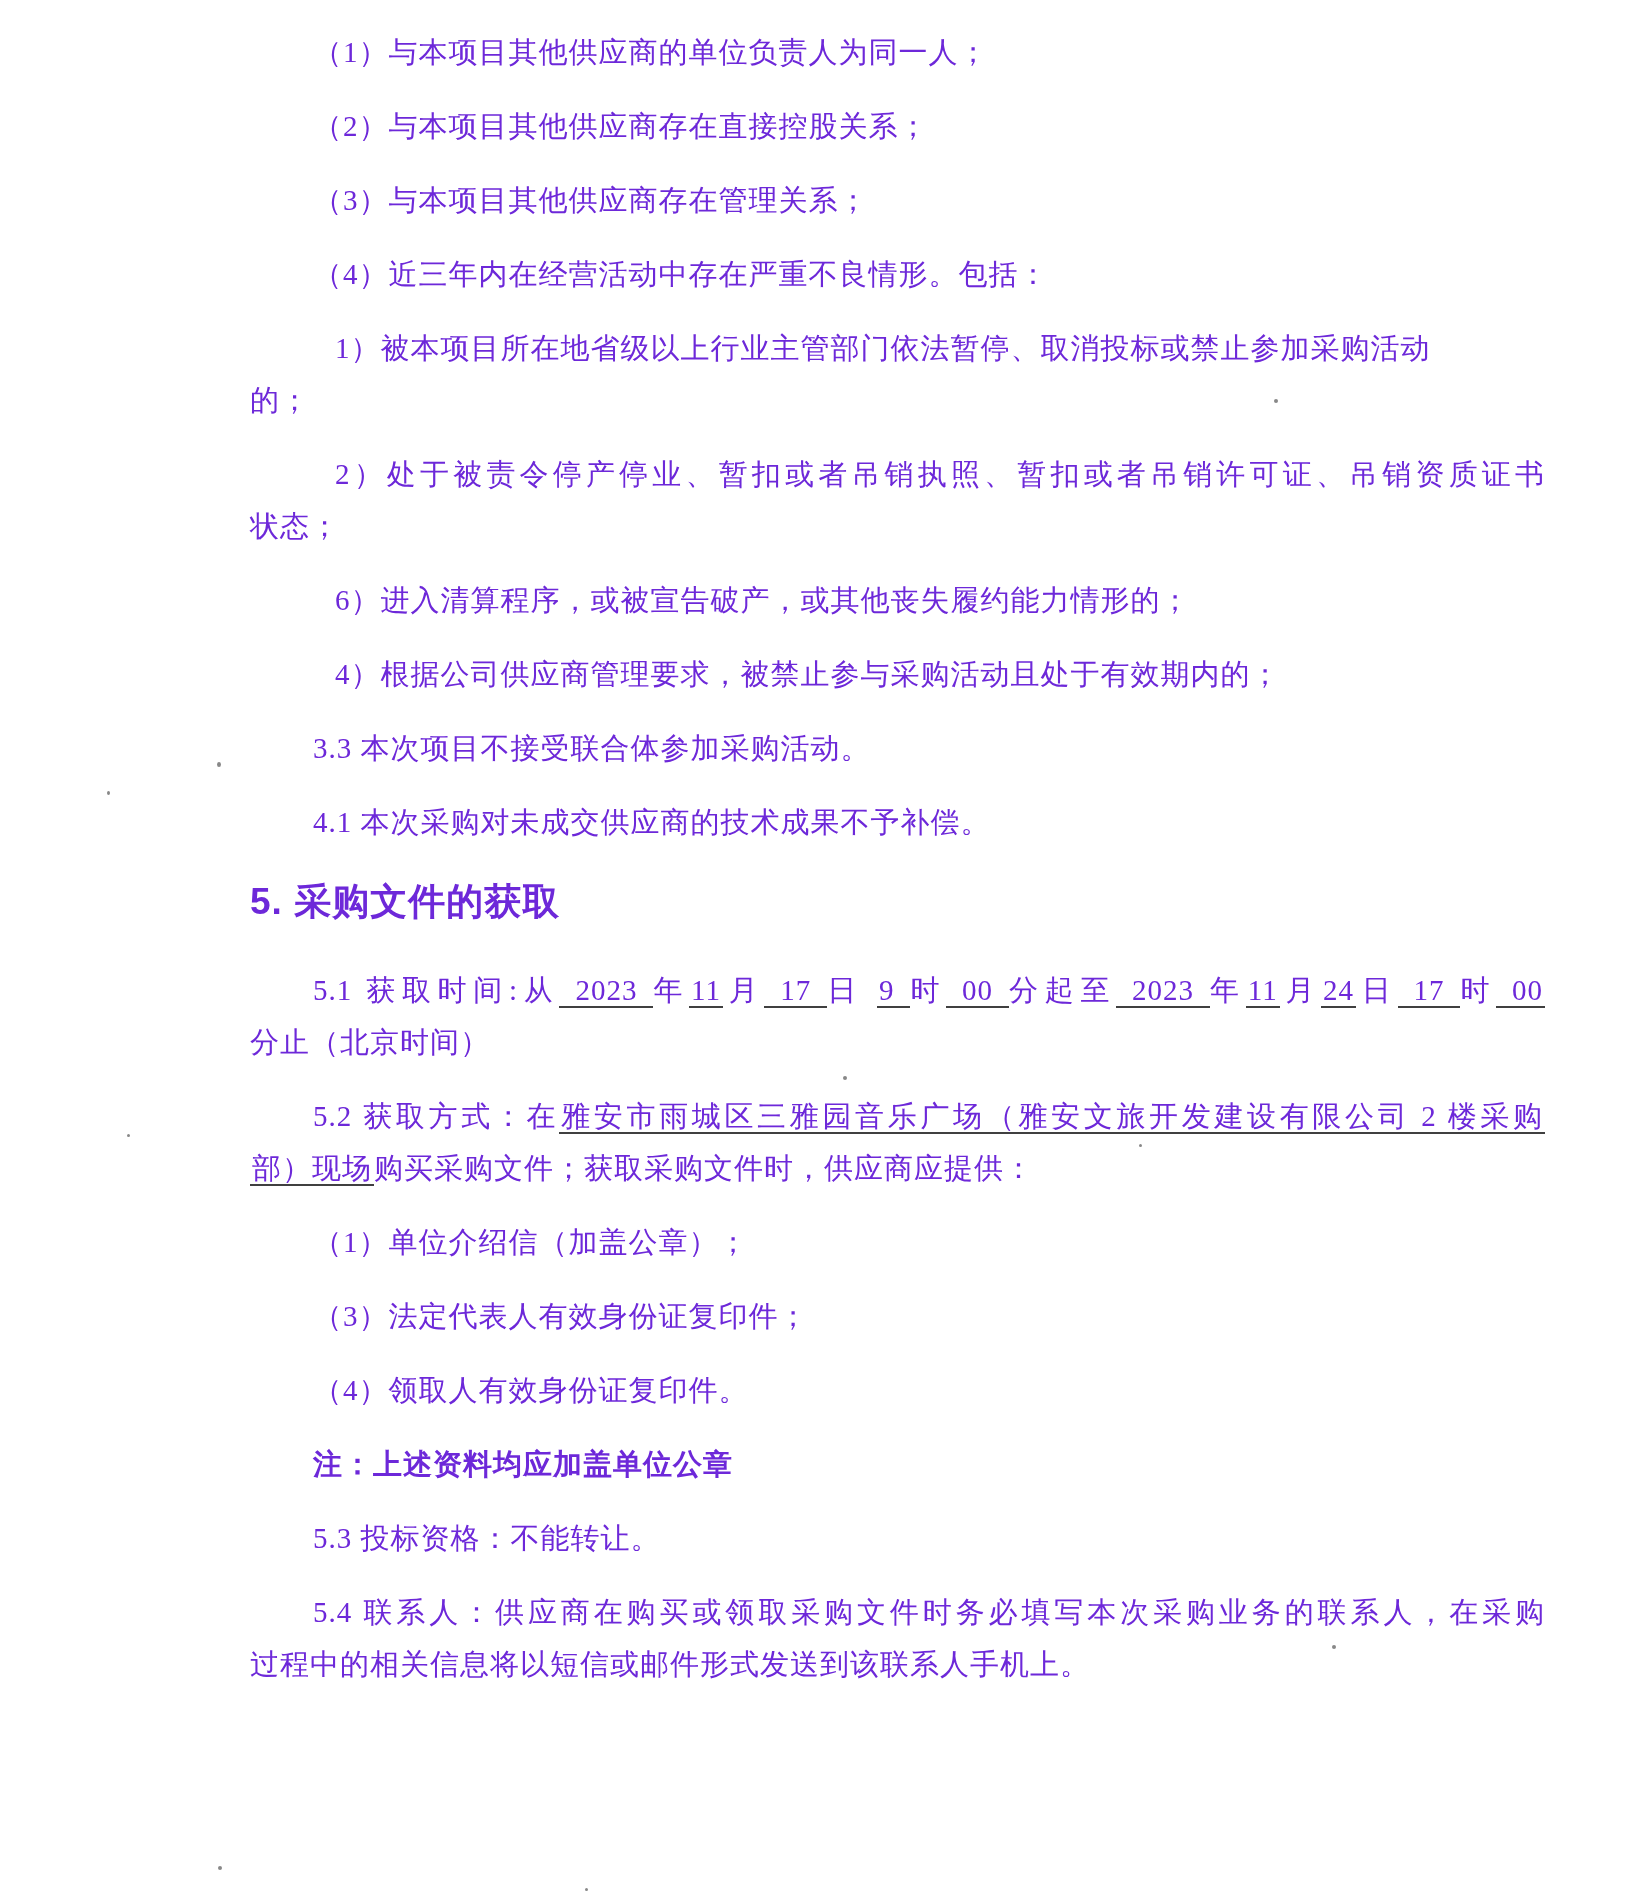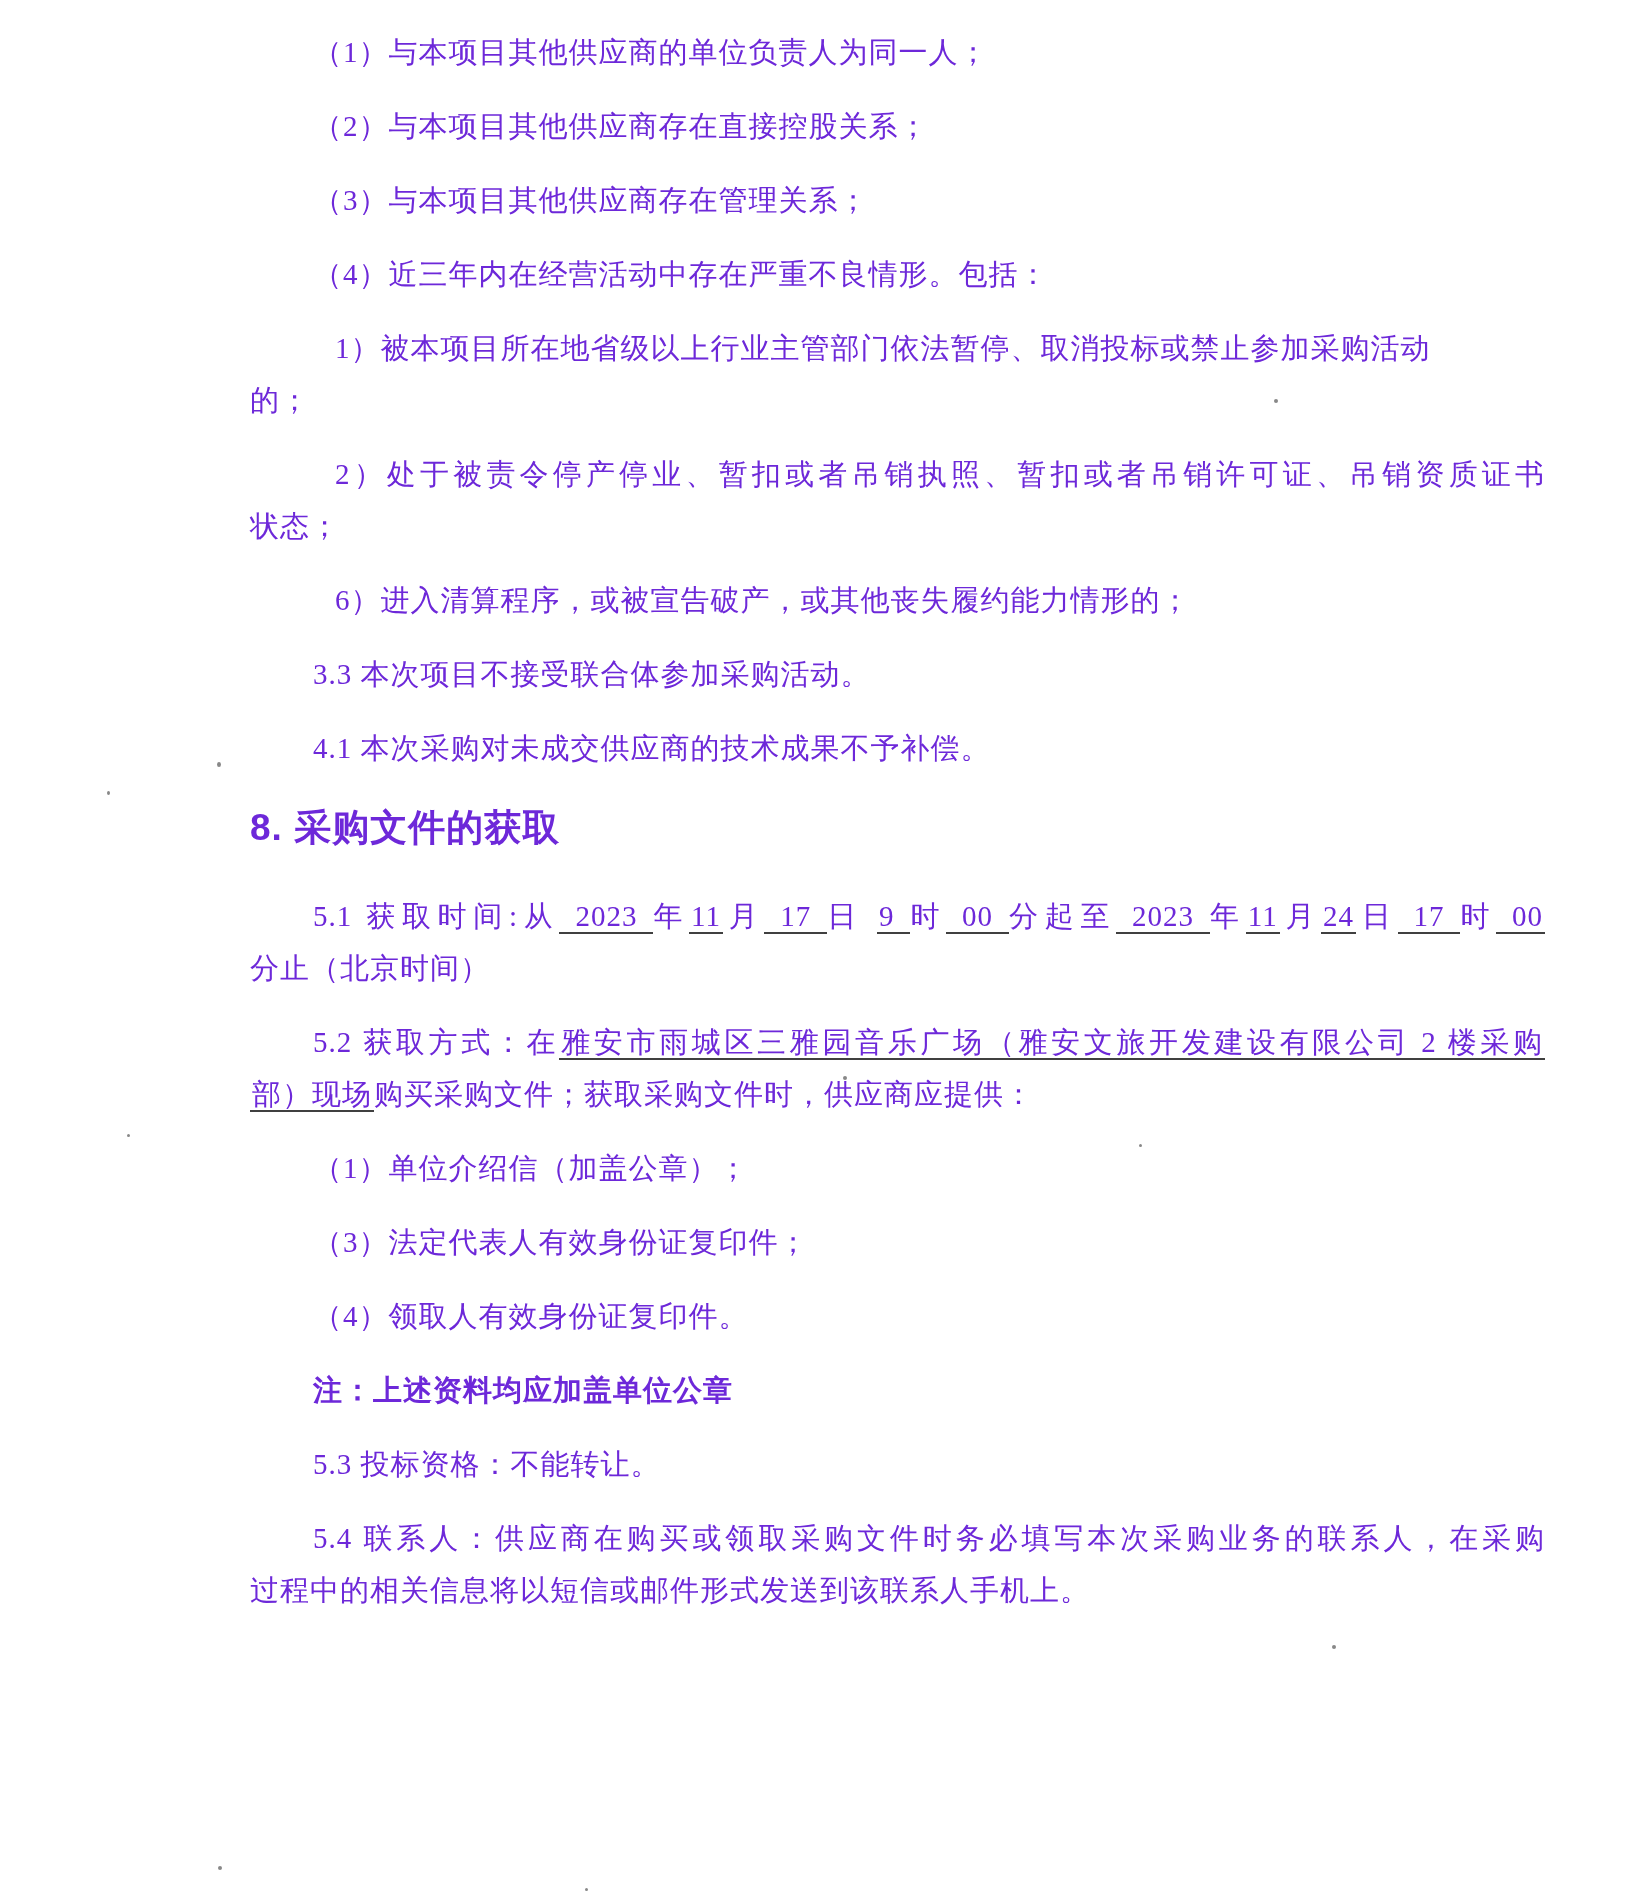--- a/index.html
+++ b/index.html
@@ -61,26 +61,27 @@
     <p class="line i1">（3）与本项目其他供应商存在管理关系；</p>
     <p class="line i1">（4）近三年内在经营活动中存在严重不良情形。包括：</p>
 
     <p class="line i2">1）被本项目所在地省级以上行业主管部门依法暂停、取消投标或禁止参加采购活动</p>
     <p class="line cont">的；</p>
 
     <p class="line i2 fill">2）处于被责令停产停业、暂扣或者吊销执照、暂扣或者吊销许可证、吊销资质证书</p>
     <p class="line cont">状态；</p>
 
     <p class="line i2">6）进入清算程序，或被宣告破产，或其他丧失履约能力情形的；</p>
+    <p class="line i2">4）根据公司供应商管理要求，被禁止参与采购活动且处于有效期内的；</p>
 
     <p class="line i1">3.3 本次项目不接受联合体参加采购活动。</p>
 
     <p class="line i1">4.1 本次采购对未成交供应商的技术成果不予补偿。</p>
 
-    <h2 class="heading">8. 采购文件的获取</h2>
+    <h2 class="heading">5. 采购文件的获取</h2>
 
     <p class="line i1 fill"><span>5.1 获取时间:从</span><span class="blank"> 2023 </span><span>年</span><span class="blank">11</span><span>月</span><span class="blank"> 17 </span><span>日 </span><span class="blank"> 9 </span><span>时</span><span class="blank"> 00 </span><span>分起至</span><span class="blank"> 2023 </span><span>年</span><span class="blank">11</span><span>月</span><span class="blank">24</span><span>日</span><span class="blank"> 17 </span><span>时</span><span class="blank"> 00</span></p>
     <p class="line cont">分止（北京时间）</p>
 
     <p class="line i1 fill"><span>5.2 获取方式：在</span><span class="blank">雅安市雨城区三雅园音乐广场（雅安文旅开发建设有限公司 2 楼采购</span></p>
     <p class="line cont"><span class="blank">部）现场</span><span>购买采购文件；获取采购文件时，供应商应提供：</span></p>
 
     <p class="line i1">（1）单位介绍信（加盖公章）；</p>
     <p class="line i1">（3）法定代表人有效身份证复印件；</p>
     <p class="line i1">（4）领取人有效身份证复印件。</p>

